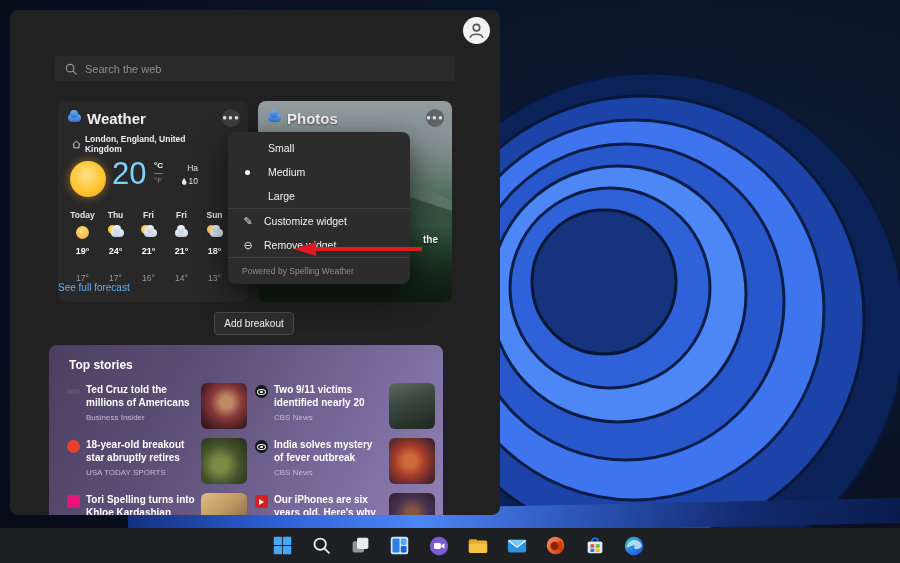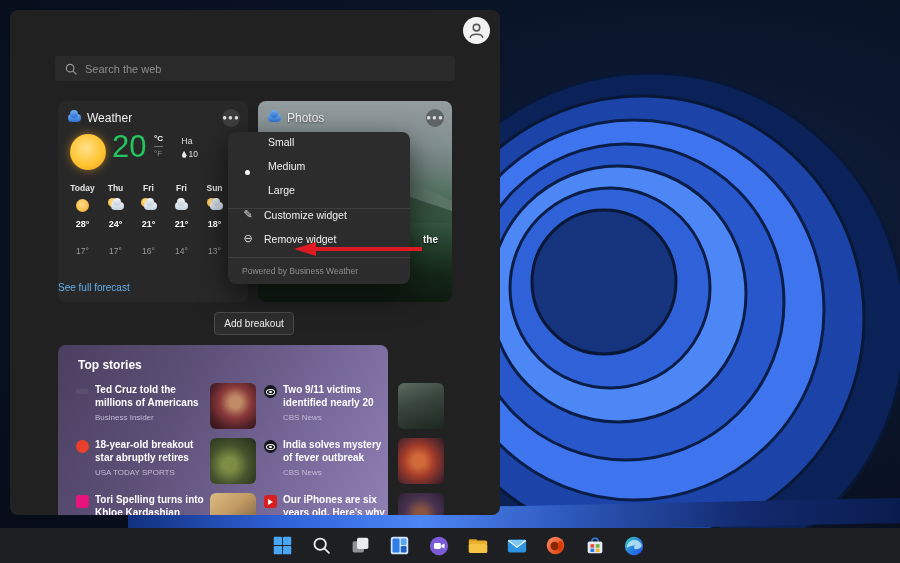--- a/index.html
+++ b/index.html
@@ -17,36 +17,36 @@
     border-radius:8px;z-index:2;overflow:hidden;color:#fff;}
   .avatar{position:absolute;right:10px;top:7px;width:27px;height:27px;border-radius:50%;
     background:#f2f2f2;border:none;padding:2px;cursor:pointer}
   .searchbar{position:absolute;left:45px;top:46px;width:400px;height:25px;background:#2a2a2a;
     border-radius:3px;display:flex;align-items:center;gap:8px;padding:0 10px;box-sizing:border-box;}
   .searchbar span{color:#8e8e8e;font-size:11px}
   
   .widget{position:absolute;border-radius:8px}
   .weather{left:48px;top:91px;width:190px;height:201px;background:#282828}
   .whead{display:flex;align-items:center;gap:6px;padding:8px 8px 0 10px}
-  .whead .wtitle{font-size:12px;font-weight:400;color:#f0f0f0;flex:1}
+  .whead .wtitle{font-size:15px;font-weight:700;color:#f0f0f0;flex:1}
   .dots-btn{width:18px;height:18px;border-radius:50%;border:none;background:rgba(255,255,255,.10);
     color:#ddd;font-size:8px;letter-spacing:1px;line-height:18px;text-align:center;padding:0;cursor:pointer}
   .cloudblob{width:13px;height:8px;border-radius:8px;background:linear-gradient(#6fb0f0,#2f6fd0);position:relative}
   .cloudblob::before{content:'';position:absolute;width:8px;height:8px;border-radius:50%;background:inherit;top:-4px;left:2px}
   .wloc{display:flex;align-items:center;gap:4px;padding:7px 10px 0 14px;font-size:8.5px;font-weight:700;color:#eee}
   .wloc .pencil{color:#9a9a9a;font-size:9px;margin-left:3px}
   .wcurrent{position:relative;height:46px;margin-top:2px}
   .sun-big{position:absolute;left:12px;top:5px;width:36px;height:36px;border-radius:50%;
     background:radial-gradient(circle at 45% 40%, #ffe08a 0%, #ffc532 55%, #f09b1f 100%);
     box-shadow:0 0 10px rgba(245,166,35,.55)}
-  .temp-big{position:absolute;left:54px;top:0px;font-size:31px;font-weight:300;color:#22c55e}
+  .temp-big{position:absolute;left:54px;top:0px;font-size:31px;font-weight:300;color:#7dd3fc}
   .units{position:absolute;left:96px;top:6px;display:flex;flex-direction:column;font-size:8px;line-height:1}
   .units .uc{color:#fff;font-weight:700;padding-bottom:3px;border-bottom:1px solid #777;margin-bottom:3px}
   .units .uf{color:#8a8a8a}
-  .wdetail{position:absolute;right:50px;top:6px;text-align:left;font-size:8.5px;color:#e0e0e0;line-height:1.5}
+  .wdetail{position:absolute;right:50px;top:6px;text-align:right;font-size:8.5px;color:#e0e0e0;line-height:1.5}
   .wdetail .hum{display:flex;align-items:center;gap:2px;justify-content:flex-end}
   .drop{width:5px;height:7px;background:#e8e8e8;border-radius:50% 50% 50% 50%/60% 60% 40% 40%;
     clip-path:polygon(50% 0,100% 65%,85% 100%,15% 100%,0 65%)}
   .fc-row{display:flex;padding:8px 8px 0 8px}
   .fcol{width:33px;text-align:center}
   .fday{font-size:8.5px;font-weight:700;color:#e6e6e6;margin-bottom:5px}
   .wicon{height:15px;display:flex;align-items:center;justify-content:center}
   .wicon .sun-s{width:13px;height:13px;border-radius:50%;background:radial-gradient(circle at 45% 40%,#ffe08a,#f5a623)}
   .wicon .cl{width:13px;height:8px;border-radius:8px;background:linear-gradient(#f2f6fa,#c4d0dd);position:relative}
   .wicon .cl::before{content:'';position:absolute;width:8px;height:8px;border-radius:50%;background:inherit;top:-4px;left:2px}
@@ -59,33 +59,33 @@
     background:linear-gradient(180deg,#939c9e 0%,#828f90 22%,#6d7f7a 34%,#51705f 46%,#3a5a46 58%,#23402c 72%,#152718 86%,#0e1a10 100%)}
   .photos .whead{position:relative;z-index:2}
   .photos .wtitle{text-shadow:0 1px 2px rgba(0,0,0,.5)}
   .photos .dots-btn{background:rgba(40,40,40,.45)}
   .ridge{position:absolute;left:0;top:62px;width:194px;height:60px;z-index:1;opacity:.85}
   .photo-caption{position:absolute;right:14px;top:133px;z-index:2;font-size:10px;font-weight:700;color:#fff;
     text-shadow:0 1px 2px rgba(0,0,0,.7)}
   
   .menu{position:absolute;left:218px;top:122px;width:182px;height:152px;background:#2c2c2c;border-radius:8px;
     box-shadow:0 10px 30px rgba(0,0,0,.6);z-index:3;padding-top:4px;box-sizing:border-box;font-size:10.5px;color:#f0f0f0}
-  .menu-item{height:24px;display:flex;align-items:flex-start;cursor:pointer;position:relative}
+  .menu-item{height:24px;display:flex;align-items:center;cursor:pointer;position:relative}
   .menu-item.size{padding-left:40px}
   .radio-dot{position:absolute;left:17px;top:10px;width:5px;height:5px;background:#fff;border-radius:50%}
   .menu-item.action{padding-left:13px;gap:9px}
   .mi-icon{width:14px;text-align:center;color:#dcdcdc;font-size:11px;line-height:1}
   .menu-div{height:1px;background:#3e3e3e;margin:0}
   .powered{padding:8px 0 0 14px;color:#8f8f8f;font-size:8.5px}
   .red-arrow{position:absolute;left:282px;top:230px;width:134px;height:18px;z-index:4;pointer-events:none}
   
   .add-widgets{position:absolute;left:204px;top:302px;width:80px;height:23px;background:#2d2d2d;
     border:1px solid #4a4a4a;border-radius:4px;color:#f2f2f2;font-size:10px;cursor:pointer}
   
-  .stories{position:absolute;left:48px;top:335px;width:330px;height:190px;border-radius:8px;
+  .stories{position:absolute;left:39px;top:335px;width:394px;height:190px;border-radius:8px;
     background:linear-gradient(118deg,#4b3f60 0%,#5d5077 35%,#77689a 68%,#9181b5 100%)}
   .stories-title{position:absolute;left:20px;top:13px;font-size:12px;font-weight:700;color:#fff}
   .story{position:absolute;width:180px;display:flex;gap:6px;cursor:pointer}
   .story.c1{left:18px}.story.c2{left:206px}
   .story.r1{top:38px}.story.r2{top:93px}.story.r3{top:148px}
   .story-icon{width:13px;height:13px;flex:none;margin-top:2px;border-radius:3px;position:relative}
   .si-bi{background:#5c5470;opacity:.85;height:5px;margin-top:6px;border-radius:2px}
   .si-usatoday{background:#e8402a;border-radius:50%}
   .si-enews{background:#e8147c}
   .si-redplay{background:#d81f1f}
@@ -142,20 +142,27 @@
       </svg>
       <span>Search the web</span>
     </div>
 
     <div class="widget weather">
       <div class="whead">
         <span class="cloudblob"></span>
         <span class="wtitle">Weather</span>
         <button class="dots-btn">●●●</button>
       </div>
+      <div class="wloc">
+        <svg width="9" height="9" viewBox="0 0 12 12">
+          <path d="M1 6 L6 1.5 L11 6 M2.5 5.5 V10.5 H9.5 V5.5" fill="none" stroke="#e0e0e0" stroke-width="1.2"></path>
+        </svg>
+        <span>London, England, United Kingdom</span>
+        <span class="pencil">✎</span>
+      </div>
       <div class="wcurrent">
         <div class="sun-big"></div>
         <div class="temp-big">20</div>
         <div class="units">
           <span class="uc">°C</span>
           <span class="uf">°F</span>
         </div>
         <div class="wdetail">
           <div>Ha</div>
           <div class="hum">
@@ -163,21 +170,21 @@
             <span>10</span>
           </div>
         </div>
       </div>
       <div class="fc-row">
         <div class="fcol">
           <div class="fday">Today</div>
           <div class="wicon">
               <span class="sun-s"></span>
             </div>
-          <div class="fhigh">28°</div>
+          <div class="fhigh">19°</div>
           <div class="flow">17°</div>
         </div>
         <div class="fcol">
           <div class="fday">Thu</div>
           <div class="wicon partly">
               <span class="sun-s"></span>
               <span class="cl"></span>
             </div>
           <div class="fhigh">24°</div>
           <div class="flow">17°</div>
@@ -239,21 +246,21 @@
       <div class="menu-div"></div>
       <div class="menu-item action">
         <span class="mi-icon">✎</span>
         <span>Customize widget</span>
       </div>
       <div class="menu-item action">
         <span class="mi-icon">⊖</span>
         <span>Remove widget</span>
       </div>
       <div class="menu-div"></div>
-      <div class="powered">Powered by Business Weather</div>
+      <div class="powered">Powered by Spelling Weather</div>
     </div>
 
     <svg class="red-arrow" viewBox="0 0 134 18">
       <line x1="130" y1="9" x2="22" y2="9" stroke="#e01a22" stroke-width="4"></line>
       <polygon points="2,9 24,2 24,16" fill="#e01a22"></polygon>
     </svg>
 
     <button class="add-widgets">Add breakout</button>
 
     <div class="stories">

